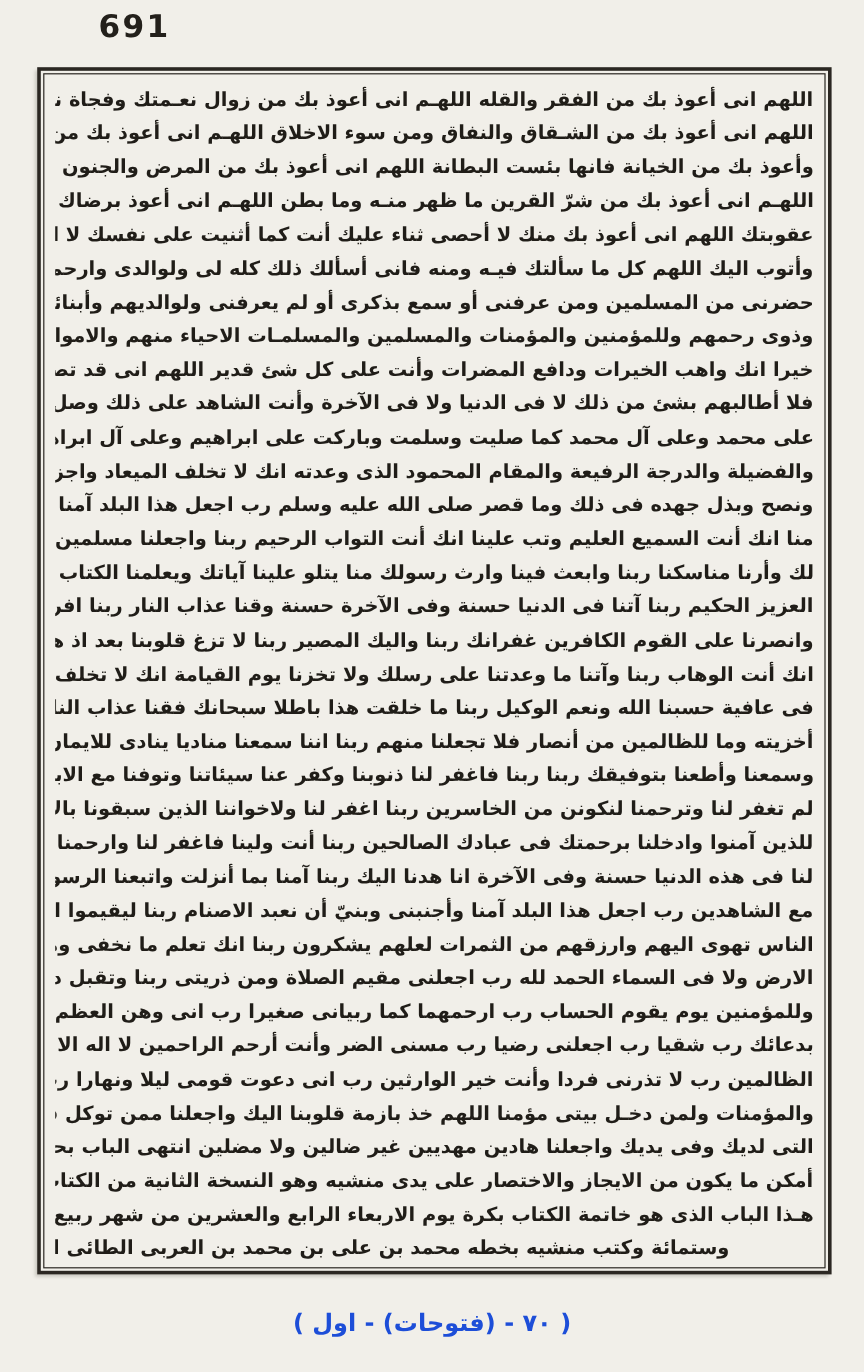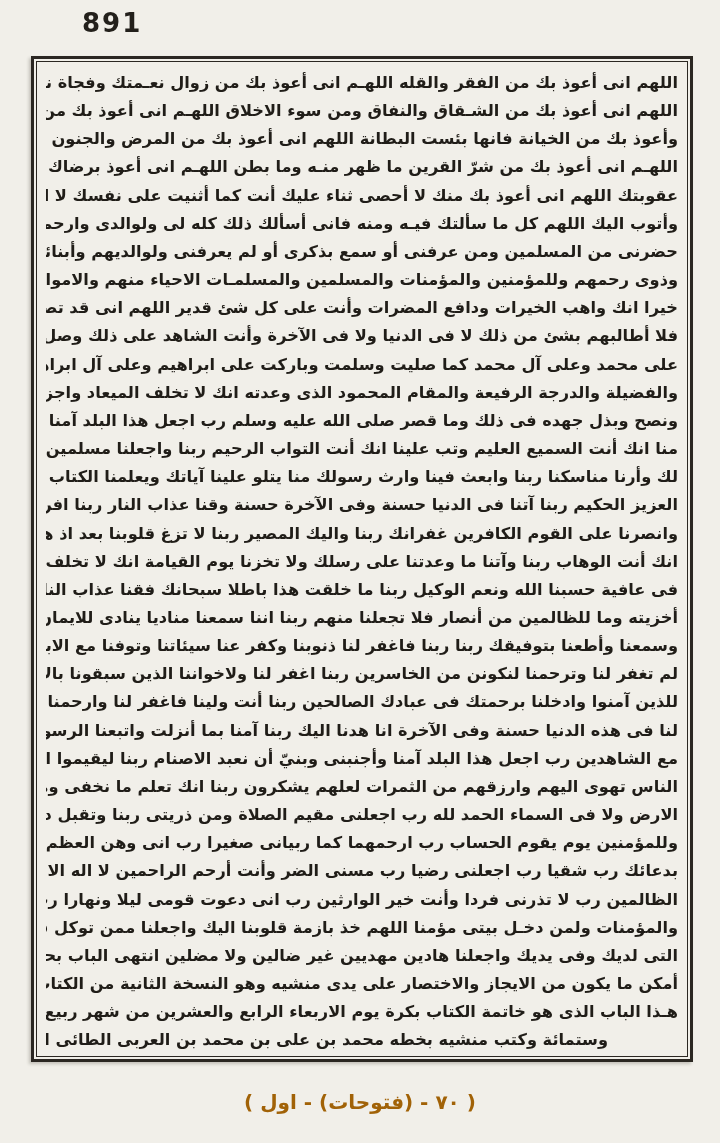--- a/index.html
+++ b/index.html
@@ -51,27 +51,27 @@
     padding: 0 70px;
   }
   .footer {
     position: absolute;
     top: 1090px; left: 0;
     width: 100%;
     text-align: center;
     direction: rtl;
     font-size: 20px;
     font-weight: bold;
-    color: #a16207;
+    color: #1d4ed8;
   }
 </style>
 </head>
 <body>
 
-<div class="page-number">891</div>
+<div class="page-number">691</div>
 
 <div class="frame">
   <div class="frame-inner">
     <div class="text-block">
         <div class="line">اللهم انى أعوذ بك من الفقر والقله اللهـم انى أعوذ بك من زوال نعـمتك وفجاة نقمتك ومن جميع سخطك</div>
         <div class="line">اللهم انى أعوذ بك من الشـقاق والنفاق ومن سوء الاخلاق اللهـم انى أعوذ بك من الجوع فانه بئس الضجيع</div>
         <div class="line">وأعوذ بك من الخيانة فانها بئست البطانة اللهم انى أعوذ بك من المرض والجنون والجذام ومن سيّئ الاسـقام</div>
         <div class="line">اللهـم انى أعوذ بك من شرّ القرين ما ظهر منـه وما بطن اللهـم انى أعوذ برضاك من سخطك وبمعافاتك من</div>
         <div class="line">عقوبتك اللهم انى أعوذ بك منك لا أحصى ثناء عليك أنت كما أثنيت على نفسك لا اله الا أنت أستغفرك اللهم ربنا</div>
         <div class="line">وأتوب اليك اللهم كل ما سألتك فيـه ومنه فانى أسألك ذلك كله لى ولوالدى وارحمنى وأهلى وقرابتى وجيرانى ومن</div>

